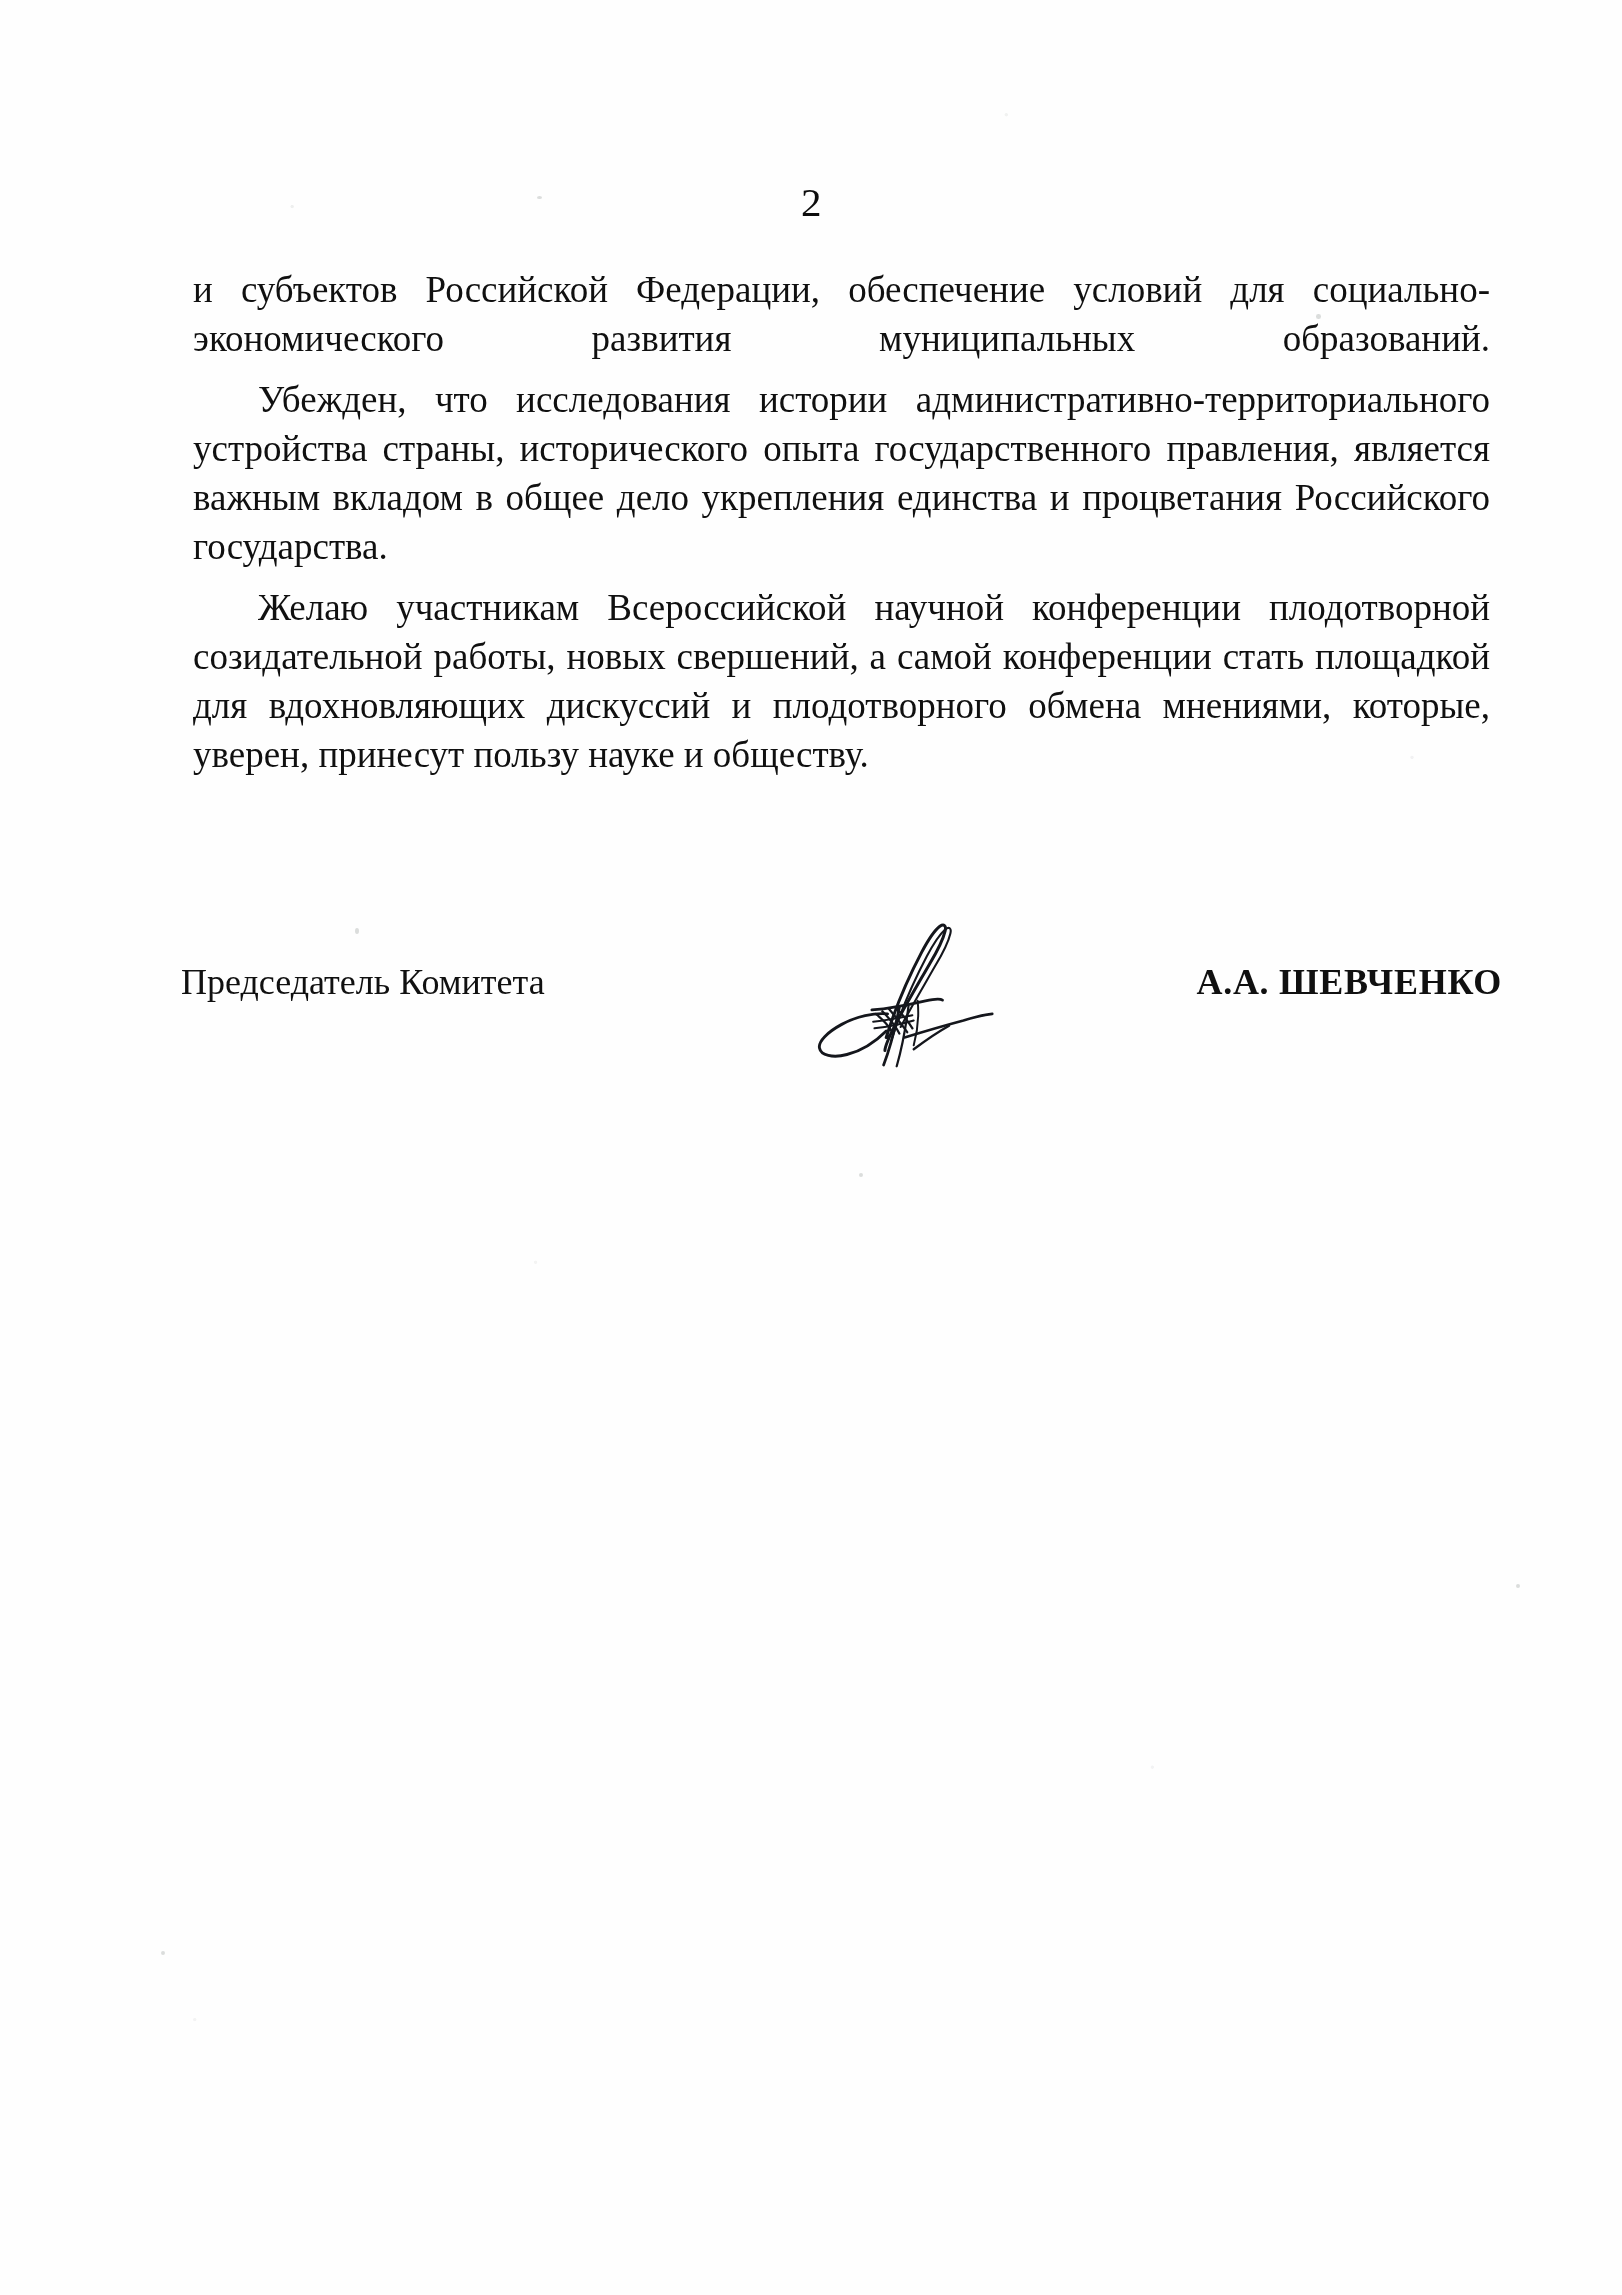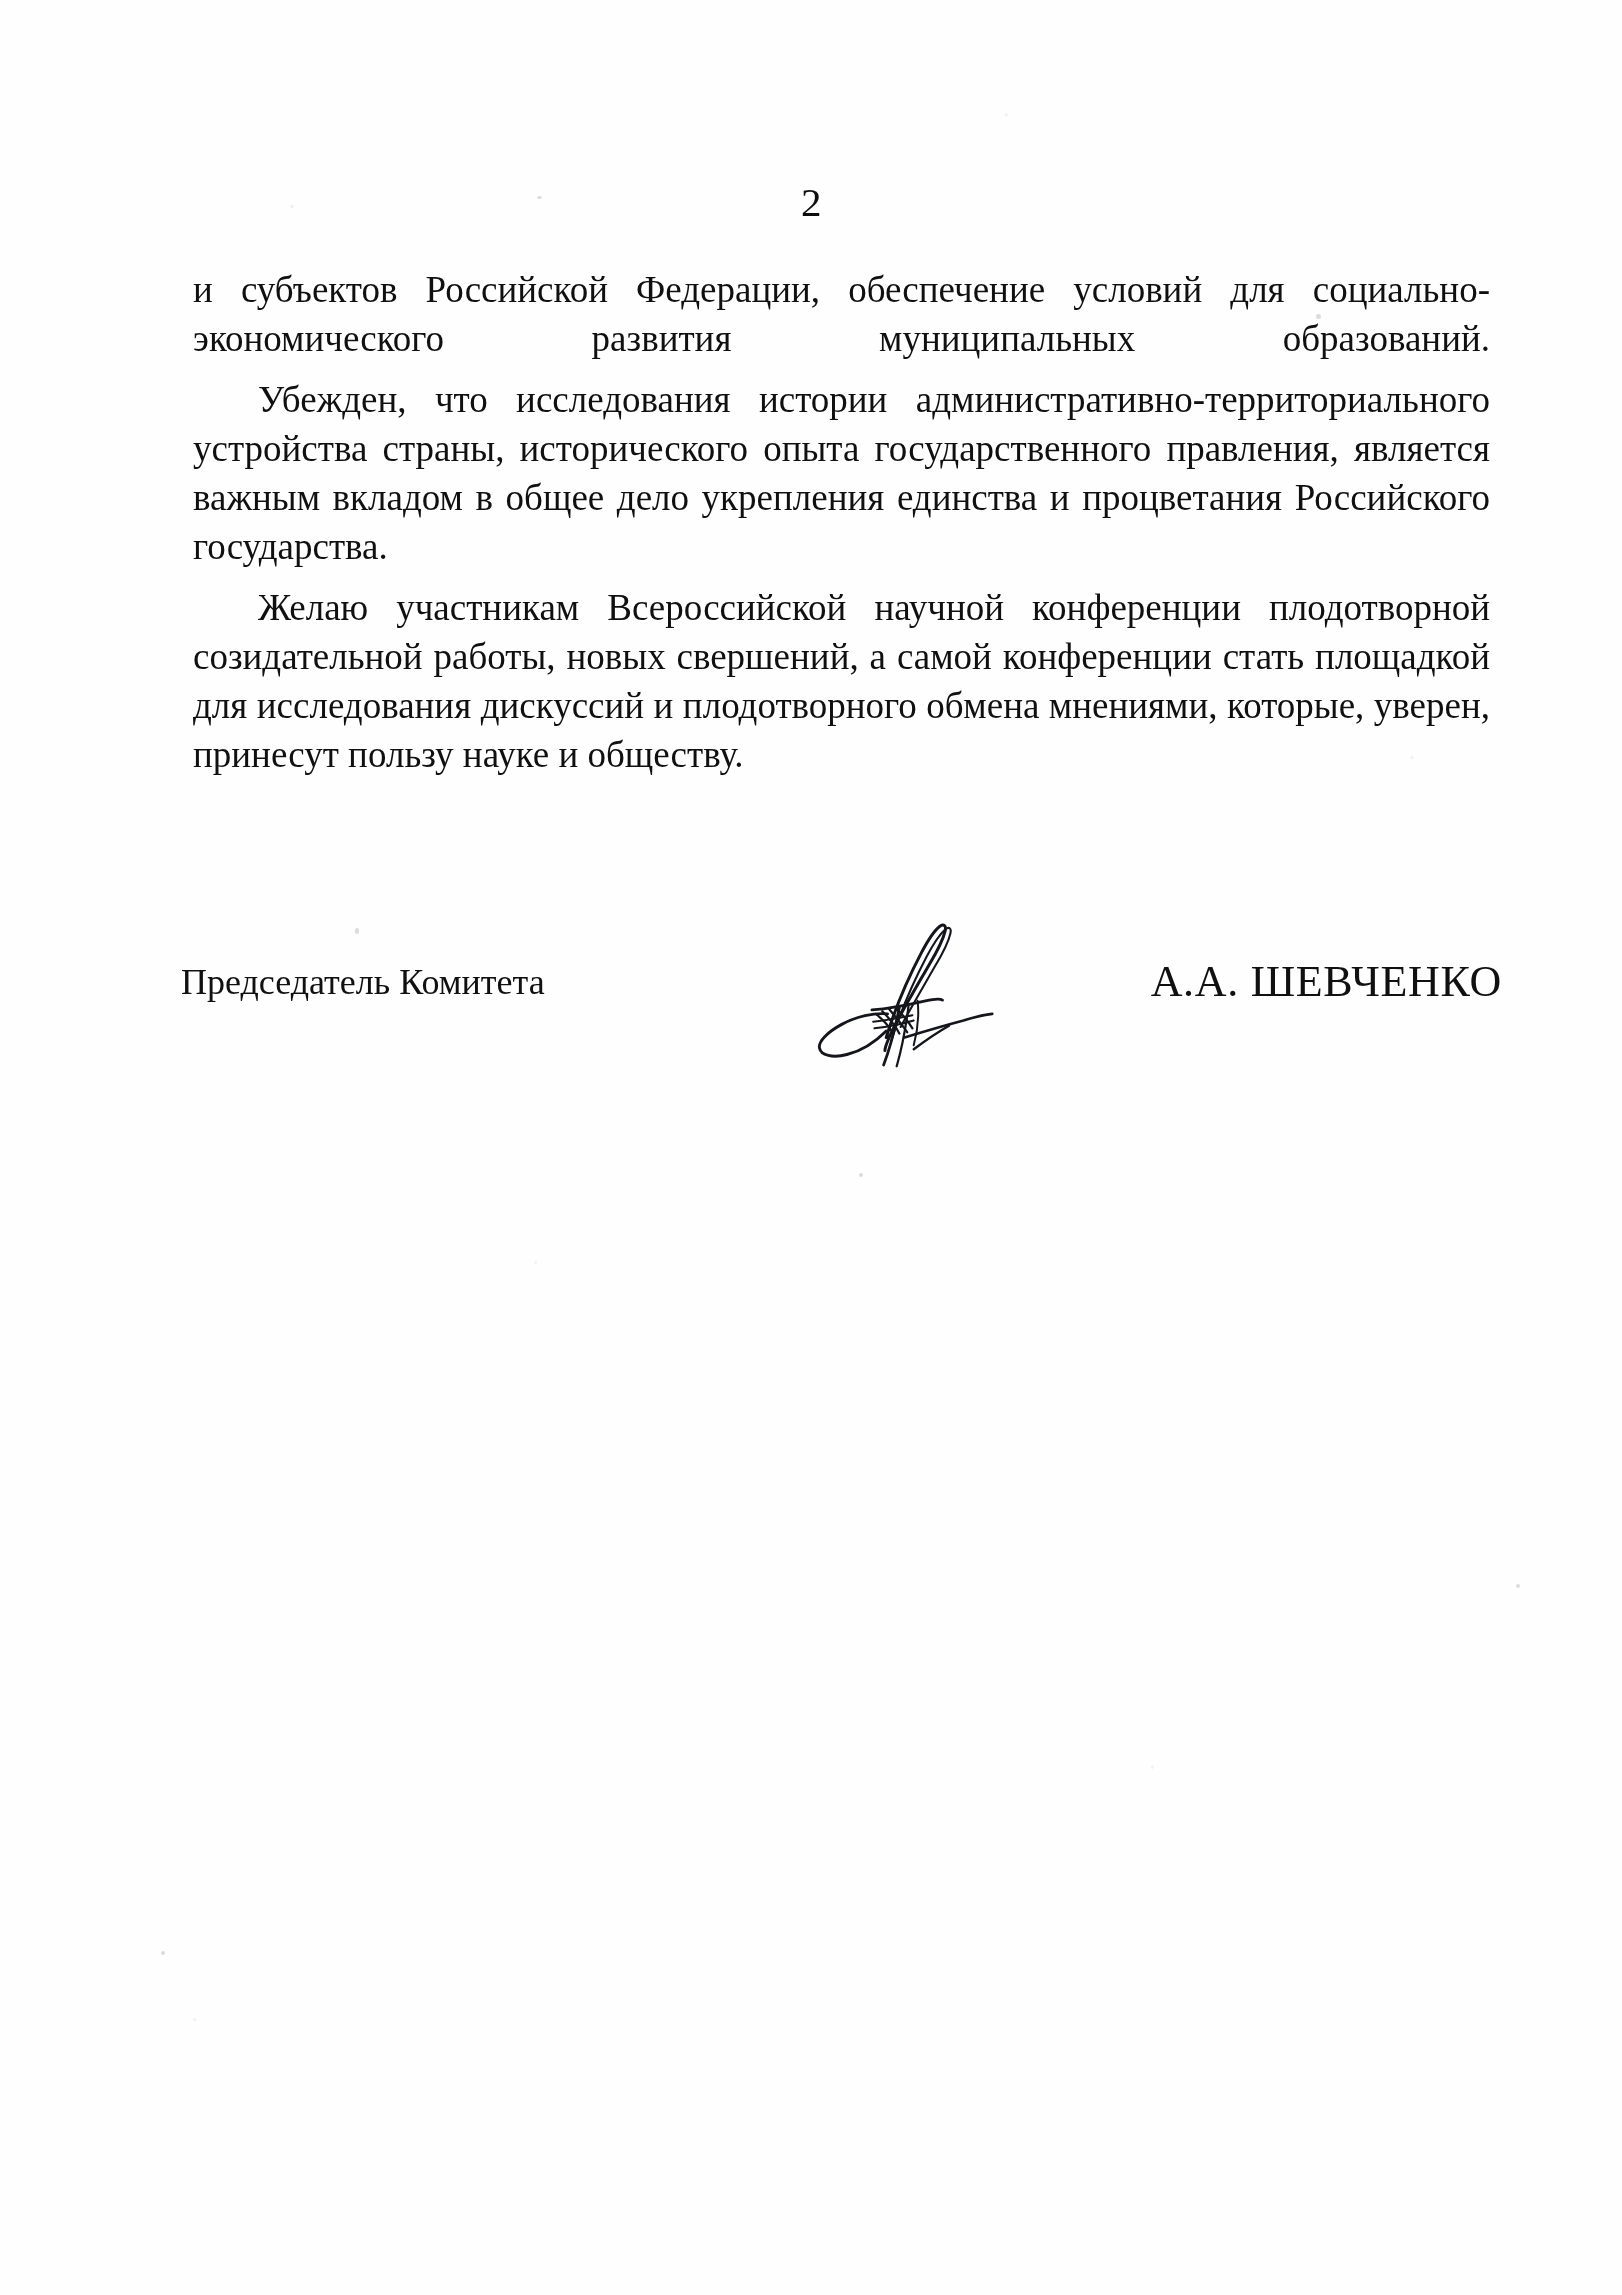--- a/index.html
+++ b/index.html
@@ -85,25 +85,26 @@
     font-size: 36px;
     line-height: 46px;
     white-space: nowrap;
     color: #101010;
   }
 
   .sig-name {
     position: absolute;
     right: 0;
     top: 6.5px;
-    font-size: 44px;
+    font-size: 36px;
     line-height: 46px;
     white-space: nowrap;
     letter-spacing: 0.7px;
     color: #101010;
+    font-weight: bold;
   }
 
   .sig-mark {
     position: absolute;
     left: 628px;
     top: -43px;
     width: 216px;
     height: 164px;
   }
 
@@ -132,21 +133,21 @@
   <div class="speck" style="left:859px; top:1173px; width:3.9px; height:3.9px;"></div>
   <div class="speck" style="left:1516px; top:1584px; width:3.9px; height:3.9px;"></div>
   <div class="speck" style="left:161px; top:1951px; width:3.9px; height:3.9px;"></div>
   <div class="speck" style="left:537px; top:196px; width:5.2px; height:3.3px;"></div>
 
   <div class="page-number">2</div>
 
   <div class="body-text">
     <p class="no-indent justify-last">и субъектов Российской Федерации, обеспечение условий для социально-экономического развития муниципальных образований.</p>
     <p>Убежден, что исследования истории административно-территориального устройства страны, исторического опыта государственного правления, является важным вкладом в общее дело укрепления единства и процветания Российского государства.</p>
-    <p>Желаю участникам Всероссийской научной конференции плодотворной созидательной работы, новых свершений, а самой конференции стать площадкой для исследования дискуссий и плодотворного обмена мнениями, которые, уверен, принесут пользу науке и обществу.</p>
+    <p>Желаю участникам Всероссийской научной конференции плодотворной созидательной работы, новых свершений, а самой конференции стать площадкой для вдохновляющих дискуссий и плодотворного обмена мнениями, которые, уверен, принесут пользу науке и обществу.</p>
   </div>
 
   <div class="signature-block">
     <div class="sig-title">Председатель Комитета</div>
 
     <div class="sig-mark">
       <svg viewBox="0 0 330 250" xmlns="http://www.w3.org/2000/svg" fill="none" stroke="#14161c" stroke-linecap="round" stroke-linejoin="round">
 
         <path d="M118 196 C132 150 152 104 172 66 C182 47 192 32 200 26 C206 22 210 25 208 33 C205 46 196 64 184 84 C168 112 148 146 132 176 C122 196 116 210 116 216" stroke-width="4.6"></path>
         <path d="M126 200 C140 156 160 110 180 72 C190 53 200 38 208 31 C214 26 218 29 216 37 C213 50 204 68 192 88 C176 116 156 150 140 180" stroke-width="3.2"></path>

